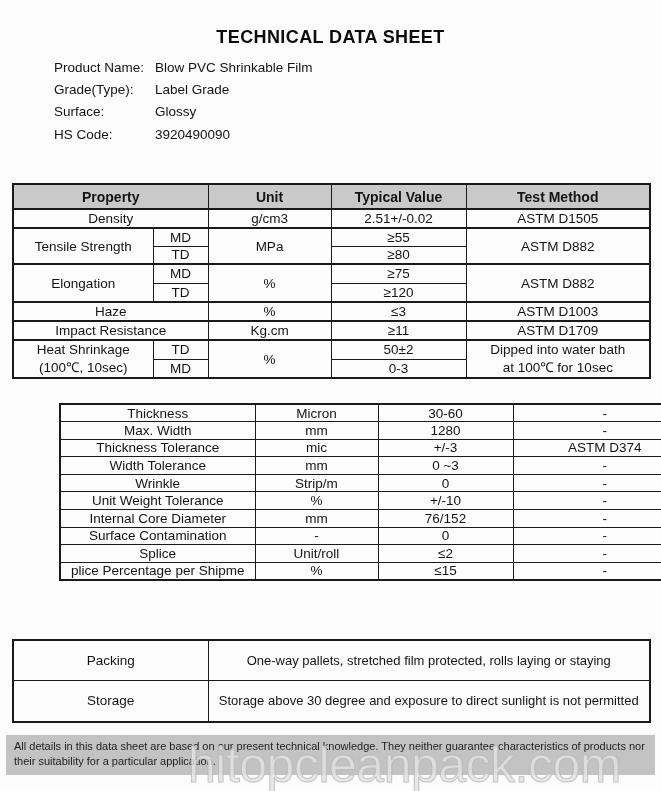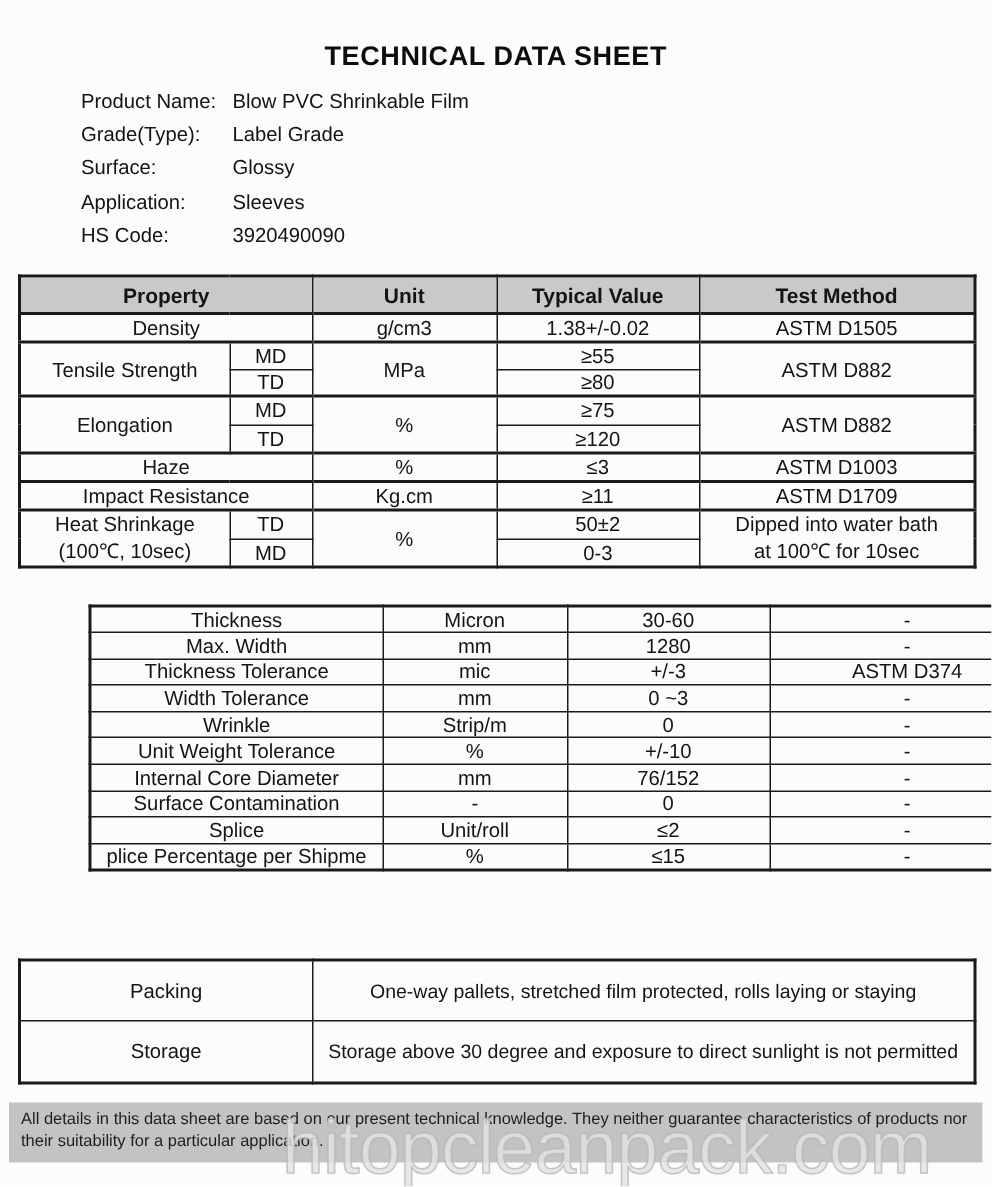--- a/index.html
+++ b/index.html
@@ -115,24 +115,20 @@
     </div>
     <div class="info-row">
       <span class="info-label">Grade(Type):</span>
       <span class="info-value">Label Grade</span>
     </div>
     <div class="info-row">
       <span class="info-label">Surface:</span>
       <span class="info-value">Glossy</span>
     </div>
     <div class="info-row">
-      <span class="info-label">Application:</span>
-      <span class="info-value">Sleeves</span>
-    </div>
-    <div class="info-row">
       <span class="info-label">HS Code:</span>
       <span class="info-value">3920490090</span>
     </div>
   </div>
 
   <table class="dtable t1">
     <colgroup>
         <col style="width:140px">
         <col style="width:55px">
         <col style="width:123px">
@@ -142,21 +138,21 @@
     <tbody>
         <tr class="hdr">
       <th colspan="2">Property</th>
       <th>Unit</th>
       <th>Typical Value</th>
       <th>Test Method</th>
     </tr>
     <tr class="r19">
       <td colspan="2">Density</td>
       <td>g/cm3</td>
-      <td>1.38+/-0.02</td>
+      <td>2.51+/-0.02</td>
       <td>ASTM D1505</td>
     </tr>
     <tr class="grp r18">
       <td rowspan="2">Tensile Strength</td>
       <td>MD</td>
       <td rowspan="2">MPa</td>
       <td>≥55</td>
       <td rowspan="2">ASTM D882</td>
     </tr>
     <tr class="r18">

